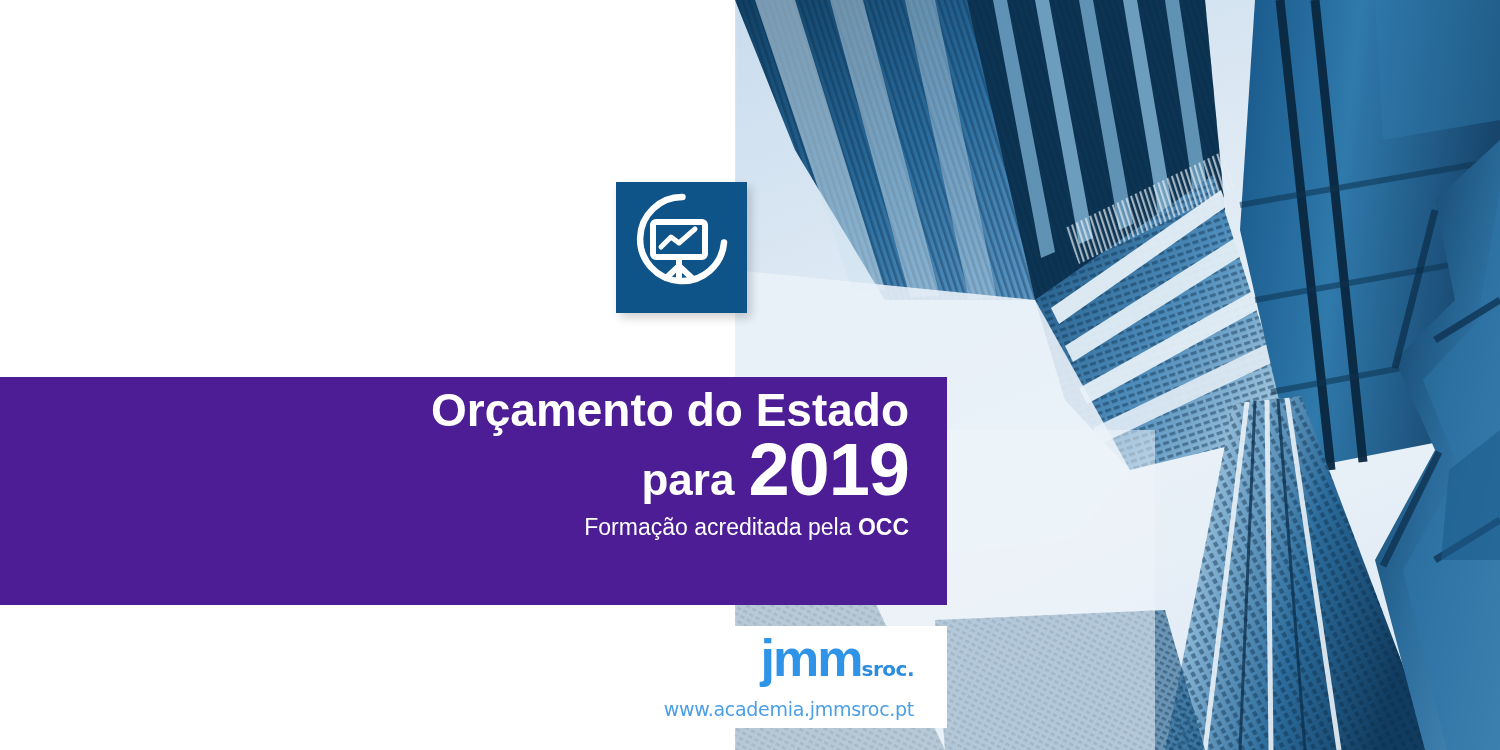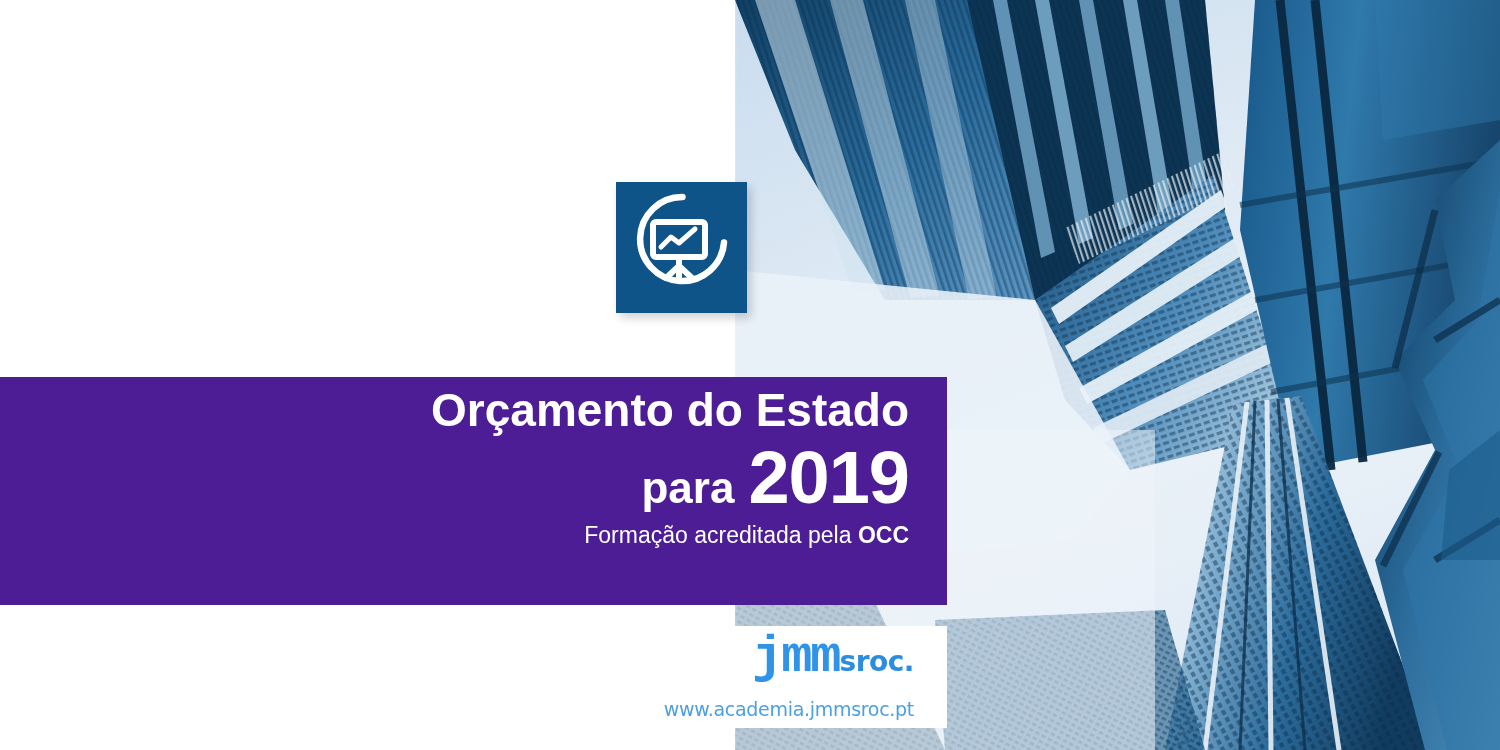--- a/index.html
+++ b/index.html
@@ -65,21 +65,21 @@
   .title-line1{
     color:#ffffff;
     font-size:46px;
     font-weight:bold;
     letter-spacing:0px;
     line-height:1.0;
     margin:0;
     white-space:nowrap;
   }
   .title-line2{
-    margin:8px 0 0 0;
+    margin:0 0 0 0;
     line-height:1.0;
     white-space:nowrap;
     display:block;
   }
   .kw-para{
     color:#ffffff;
     font-size:44px;
     font-weight:bold;
     vertical-align:baseline;
   }
@@ -114,30 +114,30 @@
     right:33px;top:6px;
     text-align:right;
     line-height:1;
   }
   .logo-row1{
     white-space:nowrap;
     line-height:1;
     display:block;
   }
   .logo-jmm{
-    font-family:Liberation Mono, monospace;
+    font-family:Liberation Sans, sans-serif;
     font-size:52px;
     font-weight:bold;
     color:#2f93e8;
     letter-spacing:-2px;
     vertical-align:baseline;
   }
   .logo-sroc{
     font-family:"DejaVu Sans", sans-serif;
-    font-size:28px;
+    font-size:20px;
     font-weight:bold;
     color:#2b8ddf;
     letter-spacing:-0.5px;
     vertical-align:baseline;
   }
   .logo-row2{
     display:block;
     margin-top:-10px;
     white-space:nowrap;
     line-height:1;

